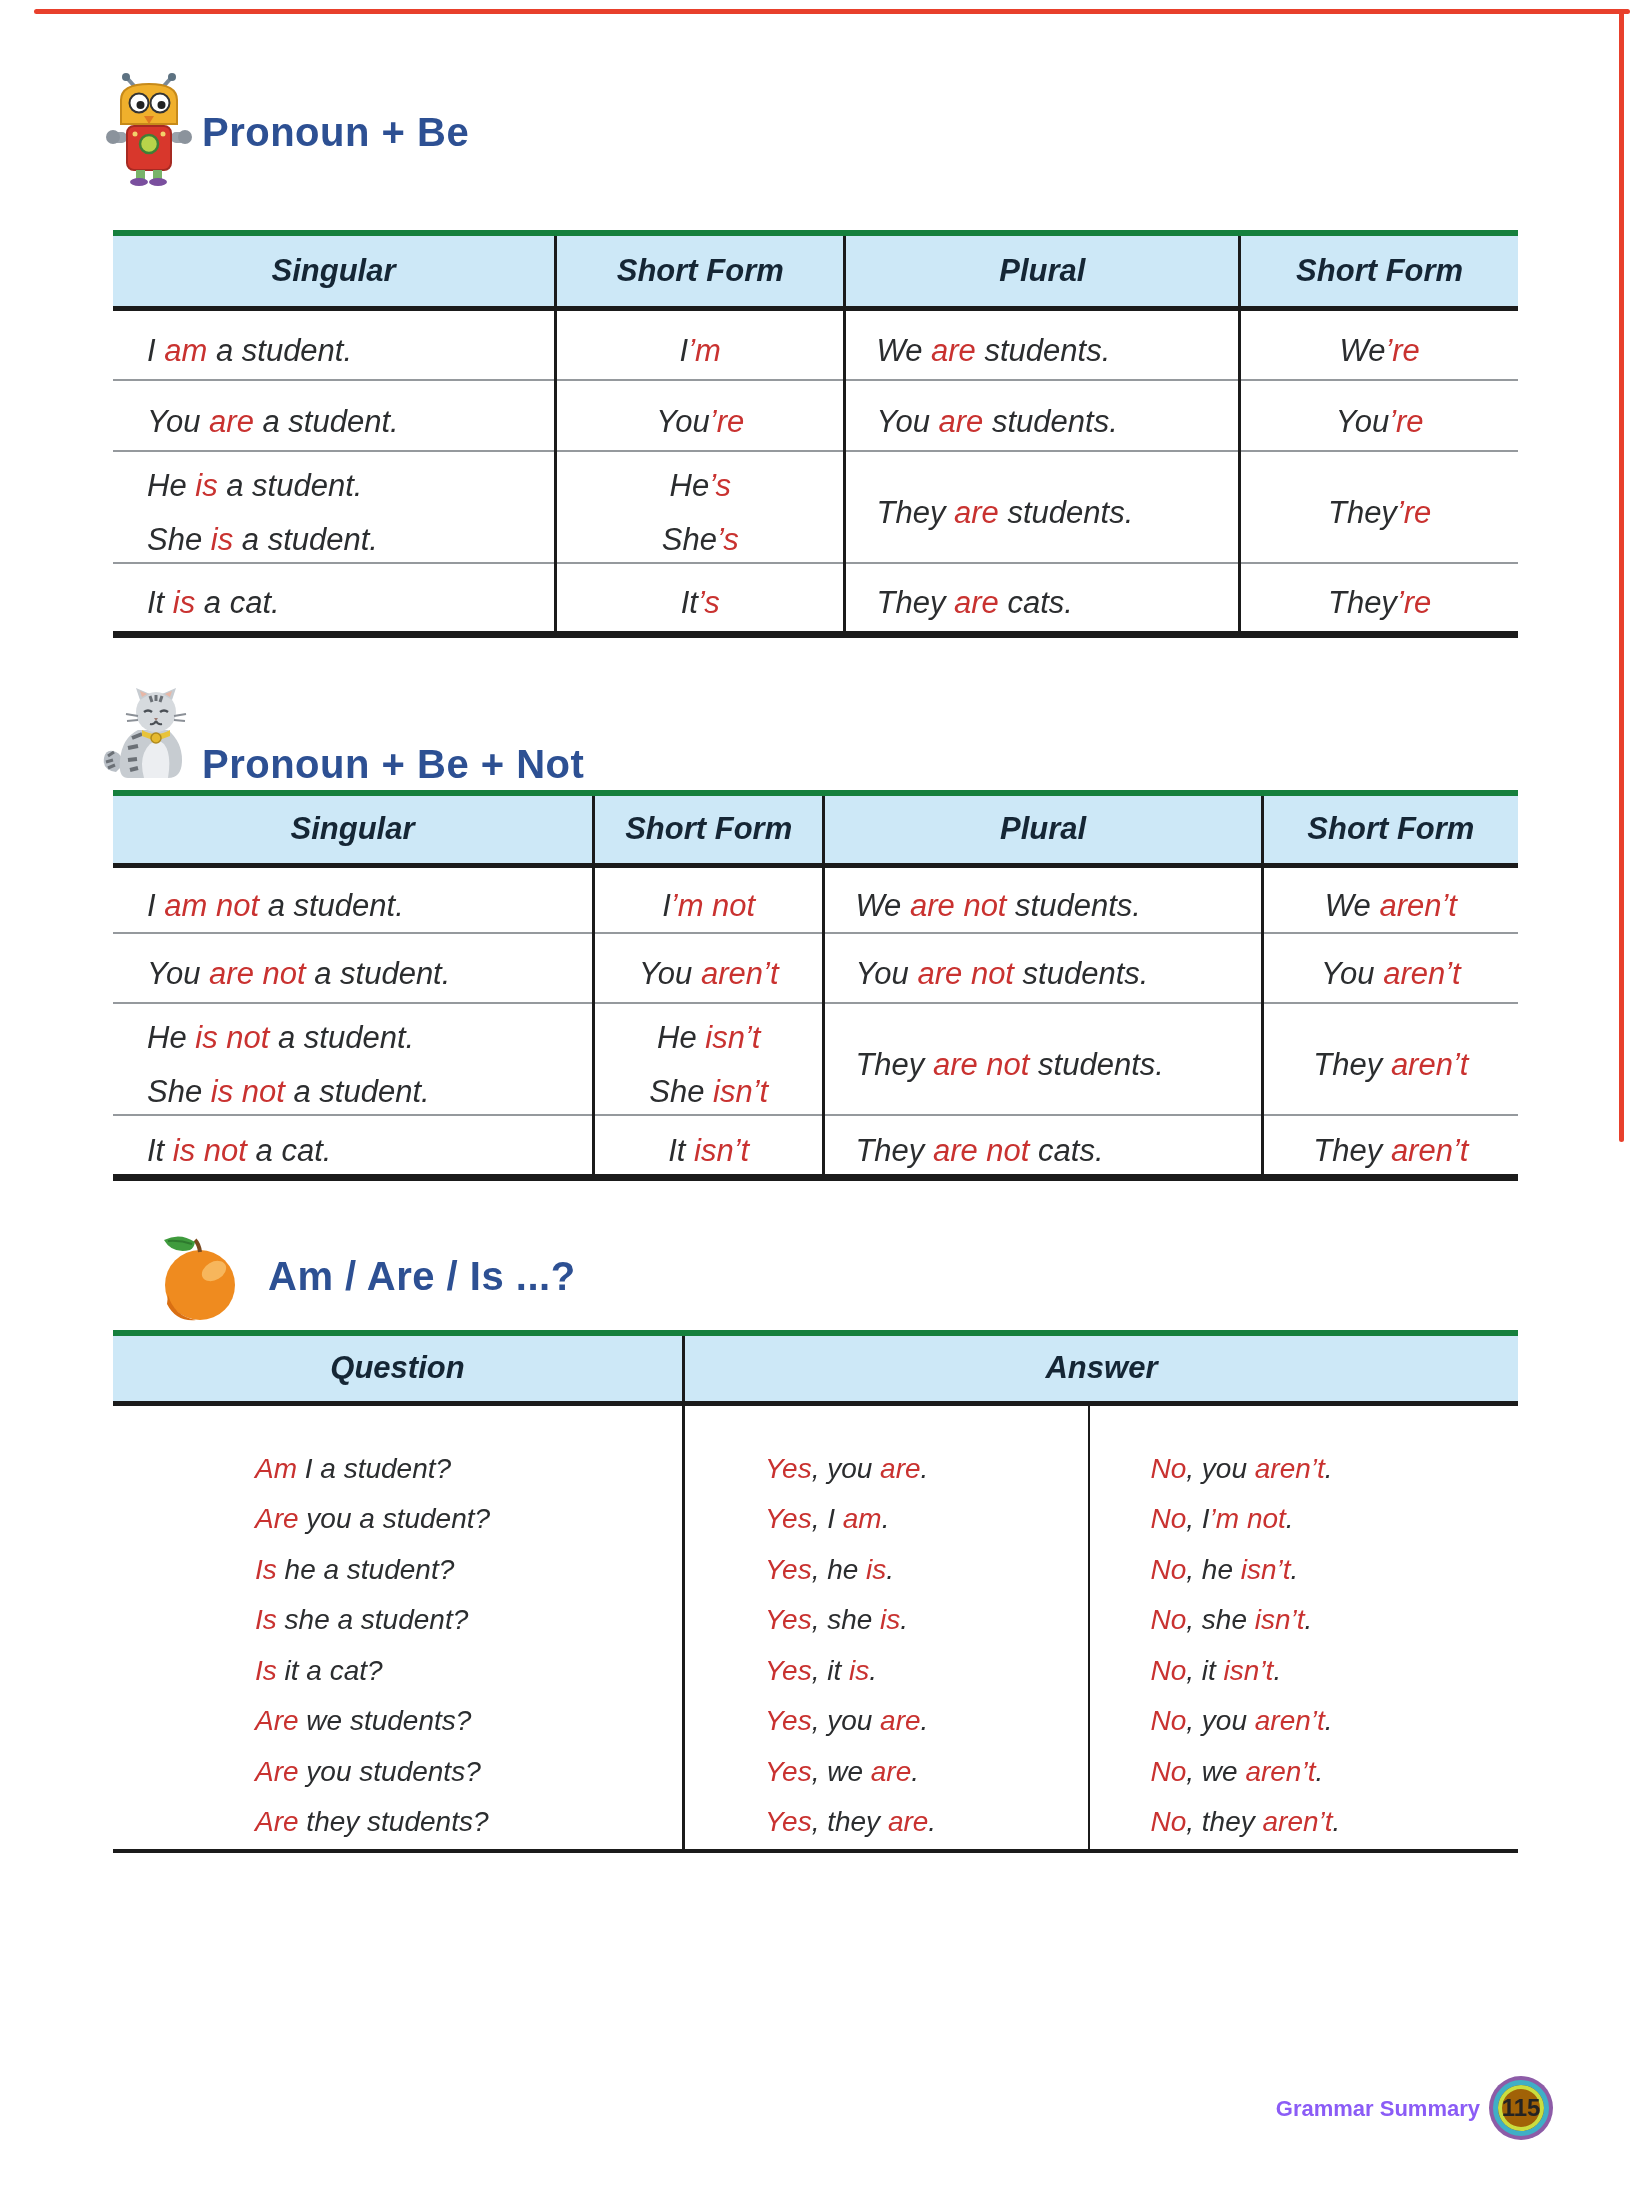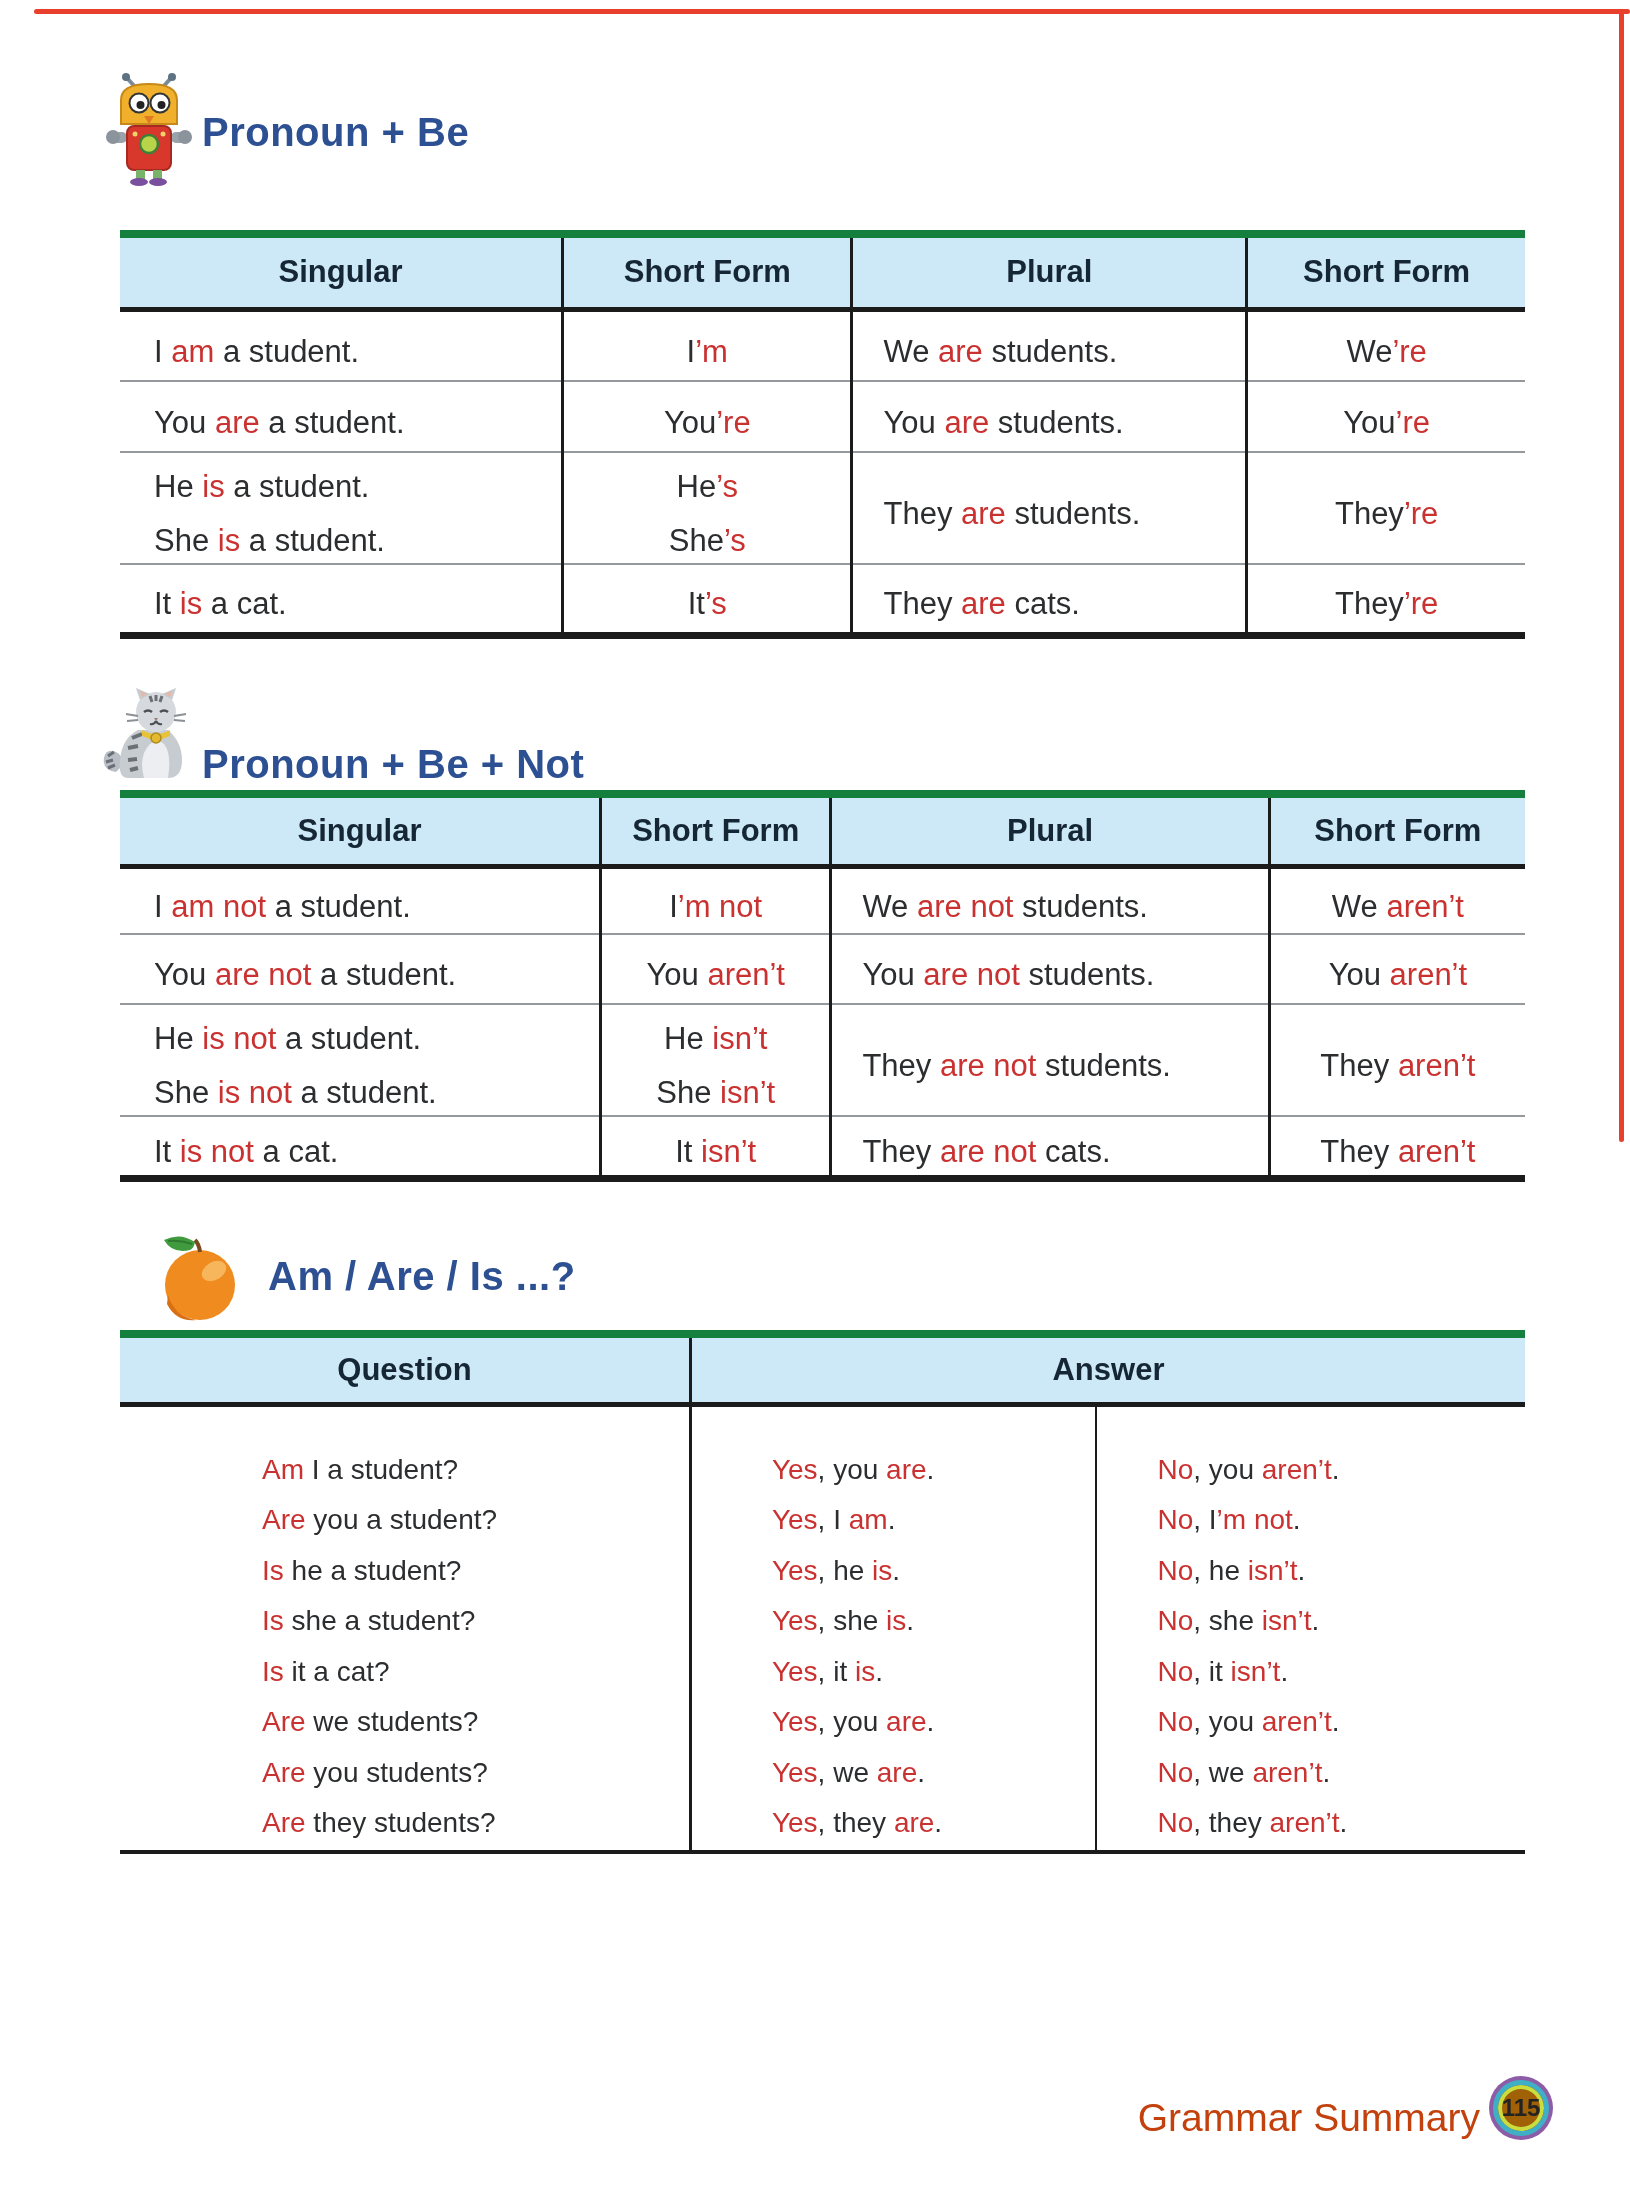--- a/index.html
+++ b/index.html
@@ -16,22 +16,22 @@
   #h1{left:196px;top:104px;}
   #h2{left:196px;top:736px;}
   #h3{left:262px;top:1248px;}
 
   .icon{position:absolute;}
   #icon-robot{left:106px;top:72px;}
   #icon-cat{left:98px;top:686px;}
   #icon-orange{left:152px;top:1230px;}
 
   
-  table{border-collapse:collapse;table-layout:fixed;width:1405px;position:absolute;left:120px;
-        border-top:8px solid #15803d;}
+  table{border-collapse:collapse;table-layout:fixed;width:1405px;position:absolute;left:113px;
+        border-top:6px solid #15803d;font-style:italic;}
   #t1{top:230px;} #t2{top:790px;} #t3{top:1330px;}
   th{background:#cde8f7;color:#152635;font-size:31px;font-weight:bold;text-align:center;
      border-bottom:5px solid #1b1b1b;}
   td{font-size:31px;color:#2b2d2f;vertical-align:middle;}
   th + th, td + td{border-left:3px solid #1b1b1b;}
   tbody tr + tr td{border-top:2px solid #95999d;}
   .betable tbody tr:last-child td{border-bottom:7px solid #1b1b1b;}
   .red{color:#c93230;}
 
   #t1 thead tr{height:75px;}
@@ -61,21 +61,21 @@
   #t3 tbody tr{height:443px;}
   #t3 tbody td{vertical-align:top;padding-top:38px;border-bottom:4px solid #1b1b1b;}
   #t3 tbody td:nth-child(3){border-left:2px solid #1b1b1b;}
   #t3 col:nth-child(1){width:40.6%;} #t3 col:nth-child(2){width:28.9%;} #t3 col:nth-child(3){width:30.5%;}
   .qline{line-height:50.5px;font-size:28px;}
   td.qcol{padding-left:142px;}
   td.ycol{padding-left:80px;}
   td.ncol{padding-left:60px;}
 
   
-  .footer-label{position:absolute;top:2096px;right:150px;font-size:39px;font-weight:normal;color:#c2410c;}
+  .footer-label{position:absolute;top:2096px;right:150px;font-size:22px;font-weight:bold;color:#8b5cf6;}
   .page-badge{position:absolute;left:1493px;top:2080px;width:46px;height:46px;border-radius:50%;
     background:#a16207;border:5px solid #3fafc6;
     box-shadow:0 0 0 4px #8d5ca7, inset 0 0 0 4px #cadd3f;
     display:flex;align-items:center;justify-content:center;
     font-size:24px;font-weight:bold;color:#232323;}
 </style>
 </head>
 <body>
 
 <div class="accent-top"></div>

